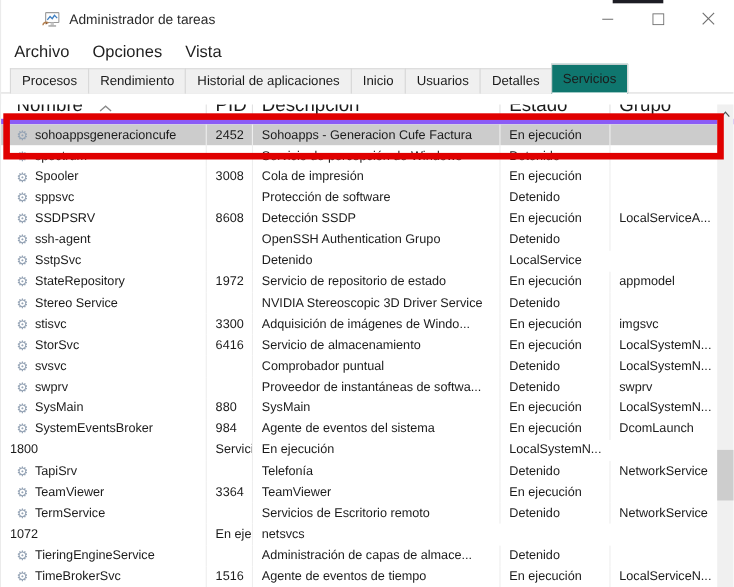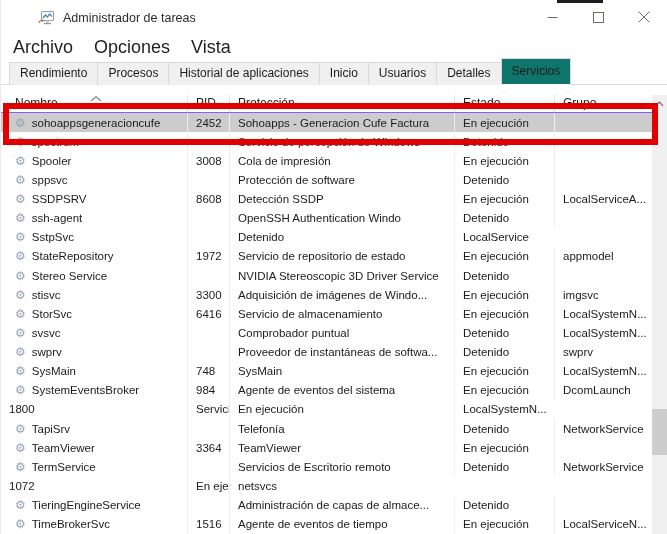--- a/index.html
+++ b/index.html
@@ -9,34 +9,34 @@
 
   
   .titlebar { position:absolute; top:0; left:0; right:0; height:36px; display:flex; align-items:center;margin-left:26px; }
   .app-icon { margin-left:11px; width:17px; height:16px; flex:0 0 auto; }
   .title-text { margin-left:8px; font-size:12.5px; color:#2b2b2b; }
   .win-controls { position:absolute; right:0; top:0; height:34px; display:flex; }
   .win-btn { width:46px; height:34px; display:flex; align-items:center; justify-content:center; cursor:default; }
 
   
   .menubar { position:absolute; top:36px; left:0; right:0; height:22px; display:flex; align-items:center; padding-left:12px; }
-  .menu-item { font-size:18px; color:#1f1f1f; padding:2px 0; margin-right:21px; }
+  .menu-item { font-size:15px; color:#1f1f1f; padding:2px 0; margin-right:21px; }
 
   
   .tabbar { position:absolute; top:58px; left:0; right:0; height:27px; display:flex; align-items:flex-end; padding-left:8px; }
   .tabbar::after { content:""; position:absolute; left:0; right:0; bottom:0; height:1px; background:#d9d9d9; }
   .tab { position:relative; height:23px; background:#f0f0f0; border:1px solid #d9d9d9; border-bottom:none;
          display:flex; align-items:center; padding:0 10px 2px 10px; font-size:12px; margin-right:-1px; z-index:1; }
   .tab.active { height:27px; background:#0f766e; z-index:3; padding-bottom:3px; }
   .tab.active::after { content:""; position:absolute; left:0; right:0; bottom:-1px; height:2px; background:#fff; }
 
   
   .table-area { position:absolute; top:95px; left:0; right:0; bottom:0; background:#fff; }
   .hdr { position:relative; height:18px; display:grid; grid-template-columns:186px 42px 225px 100px 99px;
-         border-bottom:1px solid #8b5cf6; font-size:12px; color:#1b1b1b; }
+         border-bottom:5px solid #8b5cf6; font-size:17px; color:#1b1b1b; }
   .hdr .hcell { display:flex; align-items:flex-end; padding:0 0 2px 8px; white-space:nowrap; overflow:hidden; }
   .hdr .hcell:first-child { padding-left:14px; }
   .hdr .hcell + .hcell { border-left:1px solid #e2e2e2; }
   .sort-ind { position:absolute; left:88px; top:0px; width:14px; height:7px; }
 
   .rows { position:absolute; top:18px; left:0; right:15px; bottom:0; overflow:hidden; }
   .row { height:19.14px; display:grid; grid-template-columns:186px 42px 225px 100px 99px; align-items:center;
          font-size:11.5px; white-space:nowrap; }
   .row.selected { background:#cccccc; }
   .cell { overflow:hidden; padding-left:8px; height:100%; display:flex; align-items:center; }
@@ -92,34 +92,34 @@
     </div>
   </div>
 
   <div class="menubar">
     <span class="menu-item">Archivo</span>
     <span class="menu-item">Opciones</span>
     <span class="menu-item">Vista</span>
   </div>
 
   <div class="tabbar">
+    <div class="tab">Procesos</div>
     <div class="tab">Rendimiento</div>
-    <div class="tab">Procesos</div>
     <div class="tab">Historial de aplicaciones</div>
     <div class="tab">Inicio</div>
     <div class="tab">Usuarios</div>
     <div class="tab">Detalles</div>
     <div class="tab active">Servicios</div>
   </div>
 
   <div class="table-area">
     <div class="hdr">
       <div class="hcell">Nombre</div>
       <div class="hcell">PID</div>
-      <div class="hcell">Protección</div>
+      <div class="hcell">Descripción</div>
       <div class="hcell">Estado</div>
       <div class="hcell">Grupo</div>
       <svg class="sort-ind" viewBox="0 0 14 7">
           <polyline points="2,6 7,1.5 12,6" fill="none" stroke="#8a8a8a" stroke-width="1.2"></polyline>
         </svg>
     </div>
 
     <div class="rows">
   <div class="row selected">
     <div class="cell name-cell">
@@ -175,21 +175,21 @@
     <div class="cell">En ejecución</div>
     <div class="cell">LocalServiceA...</div>
   </div>
 
   <div class="row">
     <div class="cell name-cell">
       <span class="gear"></span>
       <span>ssh-agent</span>
     </div>
     <div class="cell"></div>
-    <div class="cell">OpenSSH Authentication Windo</div>
+    <div class="cell">OpenSSH Authentication Grupo</div>
     <div class="cell">Detenido</div>
     <div class="cell"></div>
   </div>
 
   <div class="row">
     <div class="cell name-cell">
       <span class="gear"></span>
       <span>SstpSvc</span>
     </div>
     <div class="cell"></div>
@@ -261,21 +261,21 @@
     <div class="cell">Proveedor de instantáneas de softwa...</div>
     <div class="cell">Detenido</div>
     <div class="cell">swprv</div>
   </div>
 
   <div class="row">
     <div class="cell name-cell">
       <span class="gear"></span>
       <span>SysMain</span>
     </div>
-    <div class="cell">748</div>
+    <div class="cell">880</div>
     <div class="cell">SysMain</div>
     <div class="cell">En ejecución</div>
     <div class="cell">LocalSystemN...</div>
   </div>
 
   <div class="row">
     <div class="cell name-cell">
       <span class="gear"></span>
       <span>SystemEventsBroker</span>
     </div>

